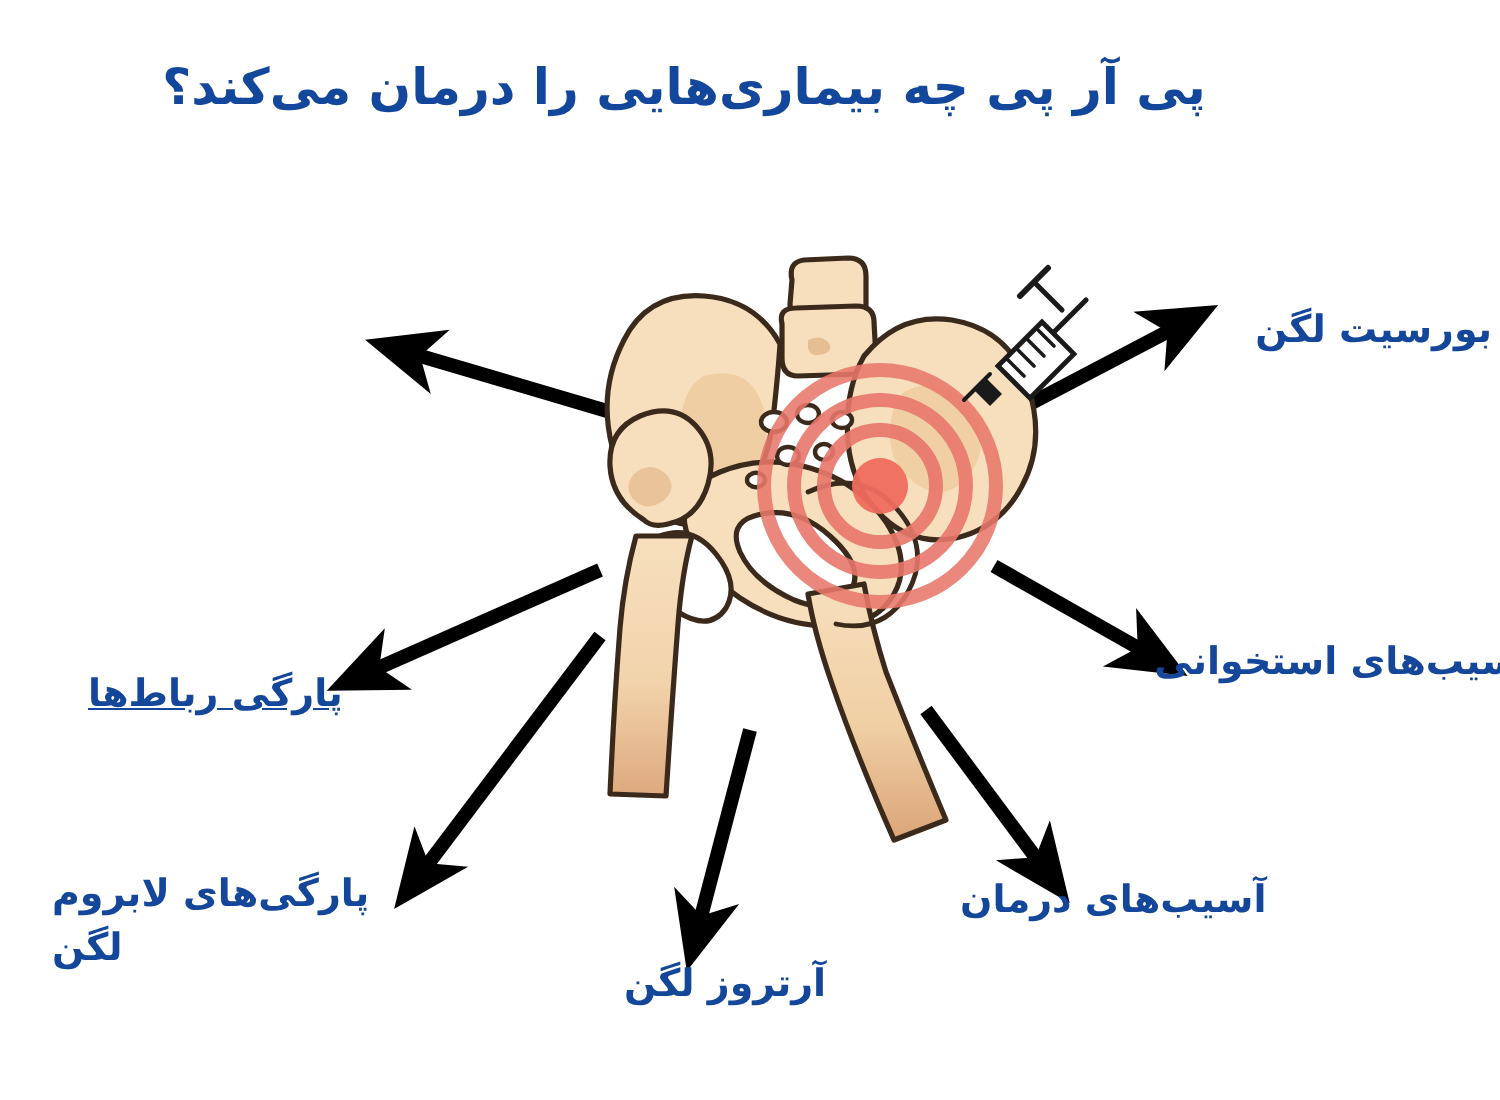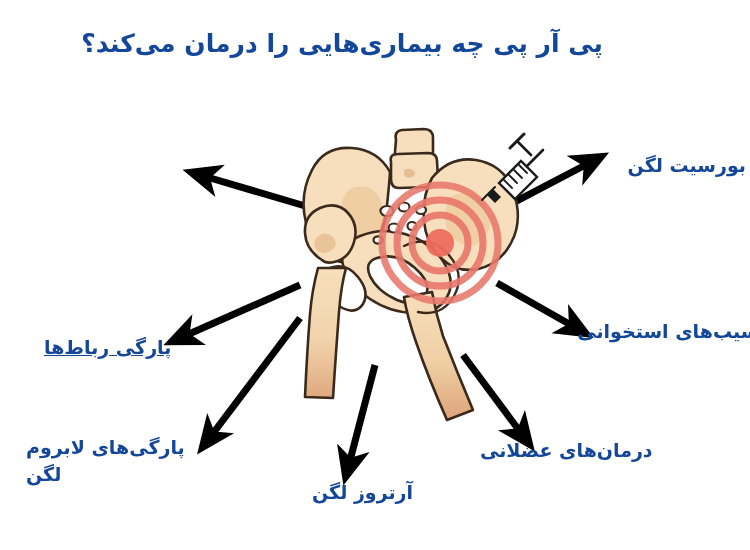--- a/index.html
+++ b/index.html
@@ -238,17 +238,17 @@
   <div class="label rt" id="lbl-bursitis">بورسیت لگن</div>
 
 
   <div class="label rt" id="lbl-bone">آسیب‌های استخوانی</div>
 
   <div class="label lt" id="lbl-ligament">پارگی رباط‌ها</div>
 
   <div class="label ct" id="lbl-labrum">پارگی‌های لابروم
 لگن</div>
 
-  <div class="label lt" id="lbl-muscle">درمان‌های عضلانی</div>
+  <div class="label lt" id="lbl-muscle">آسیب‌های درمان</div>
 
   <div class="label lt" id="lbl-arthrosis">آرتروز لگن</div>
 
 </div>
 
 </body></html>

